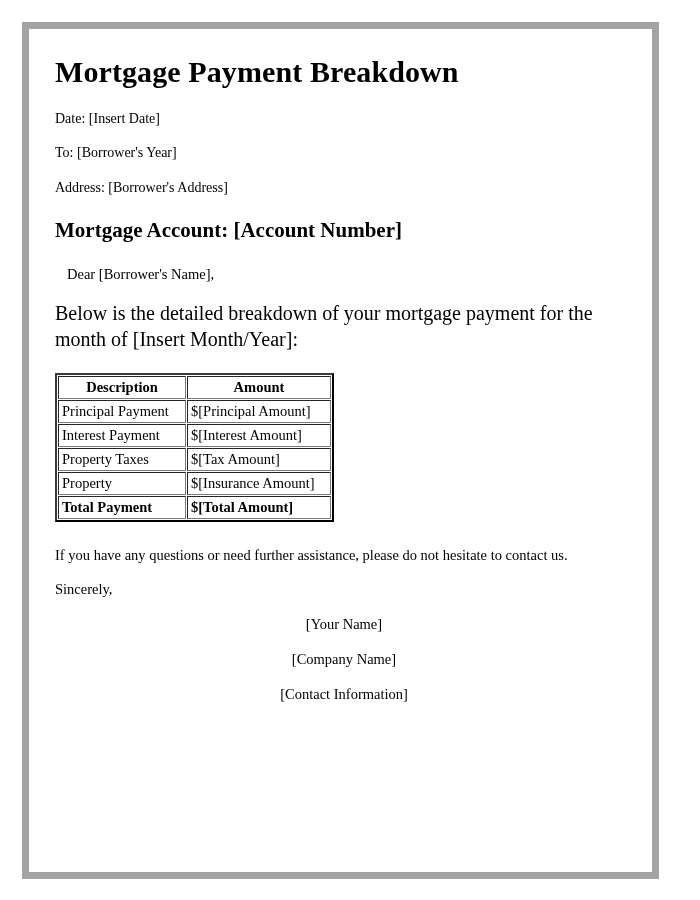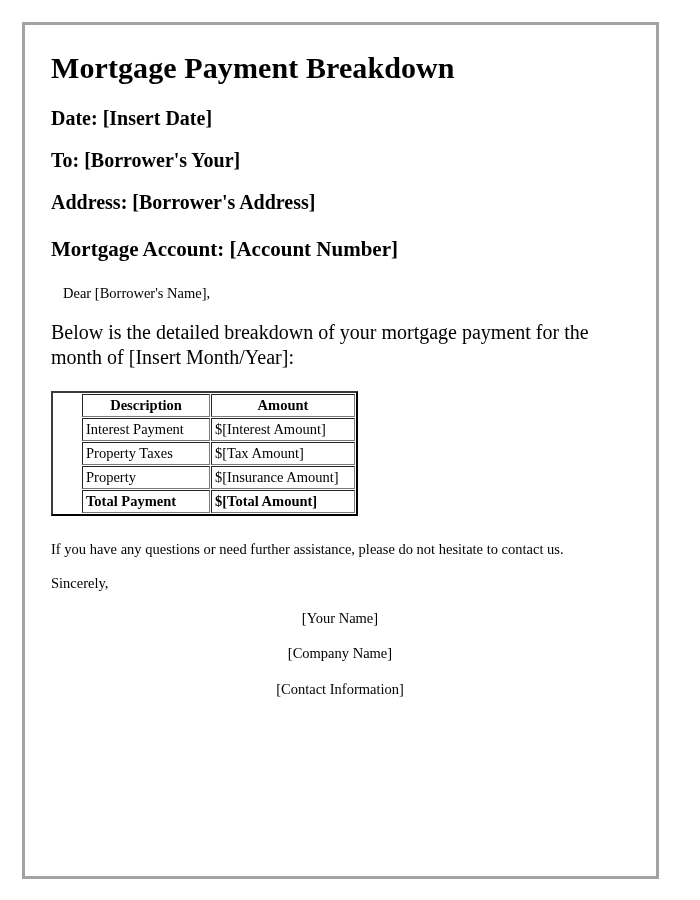--- a/index.html
+++ b/index.html
@@ -16,45 +16,44 @@
     color: #000000;
     overflow: hidden;
   }
 
   .page-frame {
     position: absolute;
     left: 22px;
     top: 22px;
     width: 637px;
     height: 857px;
-    border: 3px solid #a3a3a3;
+    border: 7px solid #a3a3a3;
     box-sizing: border-box;
     background: #ffffff;
   }
 
   .page-content {
     position: absolute;
     left: 26px;
     top: 18px;
     width: 578px;
   }
 
   .doc-title {
     font-size: 30px;
     font-weight: bold;
     line-height: 1.15;
     margin: 8px 0 20px 0;
     letter-spacing: 0.1px;
   }
 
   .meta-line {
-    font-size: 20px;
+    font-size: 14px;
     line-height: 1.25;
     margin: 0 0 17px 0;
-    font-weight: bold;
   }
 
   .account-heading {
     font-size: 21px;
     font-weight: bold;
     line-height: 1.2;
     margin: 22px 0 22px 0;
   }
 
   .salutation {
@@ -70,21 +69,20 @@
     width: 548px;
   }
 
   .breakdown-table {
     border-collapse: separate;
     border-spacing: 1px;
     border: 2px outset #3a3a3a;
     background: #ffffff;
     margin: 0 0 24px 0;
     font-size: 14.5px;
-    padding-left: 28px;
   }
 
   .breakdown-table th,
   .breakdown-table td {
     border: 1px inset #7a7a7a;
     padding: 1px 3px;
     height: 19px;
     vertical-align: middle;
     font-weight: normal;
     white-space: nowrap;
@@ -128,38 +126,42 @@
 </head>
 <body>
 
 <div class="page-frame">
   <div class="page-content">
 
     <h1 class="doc-title">Mortgage Payment Breakdown</h1>
 
     <p class="meta-line">Date: [Insert Date]</p>
 
-    <p class="meta-line">To: [Borrower's Your]</p>
+    <p class="meta-line">To: [Borrower's Year]</p>
 
     <p class="meta-line">Address: [Borrower's Address]</p>
 
     <h2 class="account-heading">Mortgage Account: [Account Number]</h2>
 
     <p class="salutation">Dear [Borrower's Name],</p>
 
     <p class="intro-paragraph">Below is the detailed breakdown of your mortgage payment for the month of [Insert Month/Year]:</p>
 
     <table class="breakdown-table">
       <thead>
         <tr>
           <th class="col-description">Description</th>
           <th class="col-amount">Amount</th>
         </tr>
       </thead>
       <tbody>
+        <tr>
+          <td>Principal Payment</td>
+          <td>$[Principal Amount]</td>
+        </tr>
         <tr>
           <td>Interest Payment</td>
           <td>$[Interest Amount]</td>
         </tr>
         <tr>
           <td>Property Taxes</td>
           <td>$[Tax Amount]</td>
         </tr>
         <tr>
           <td>Property</td>

